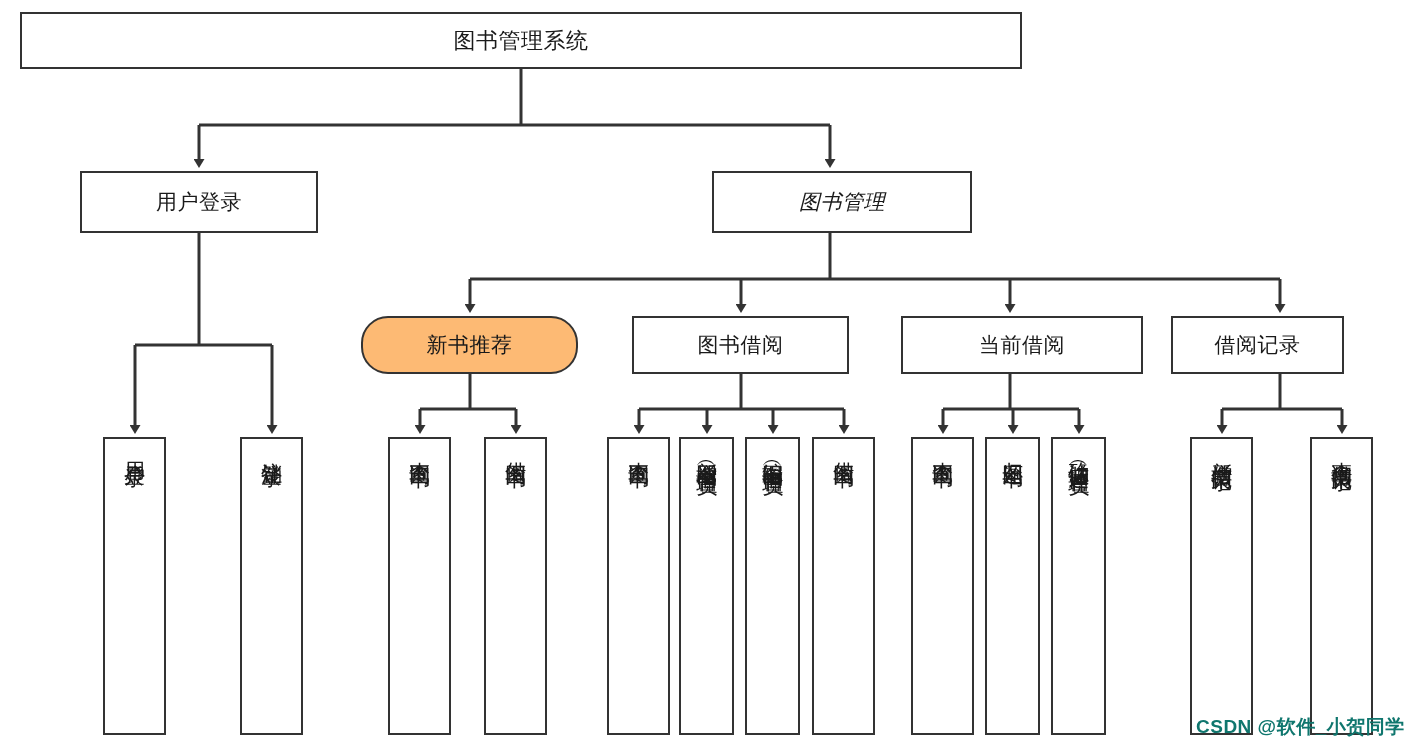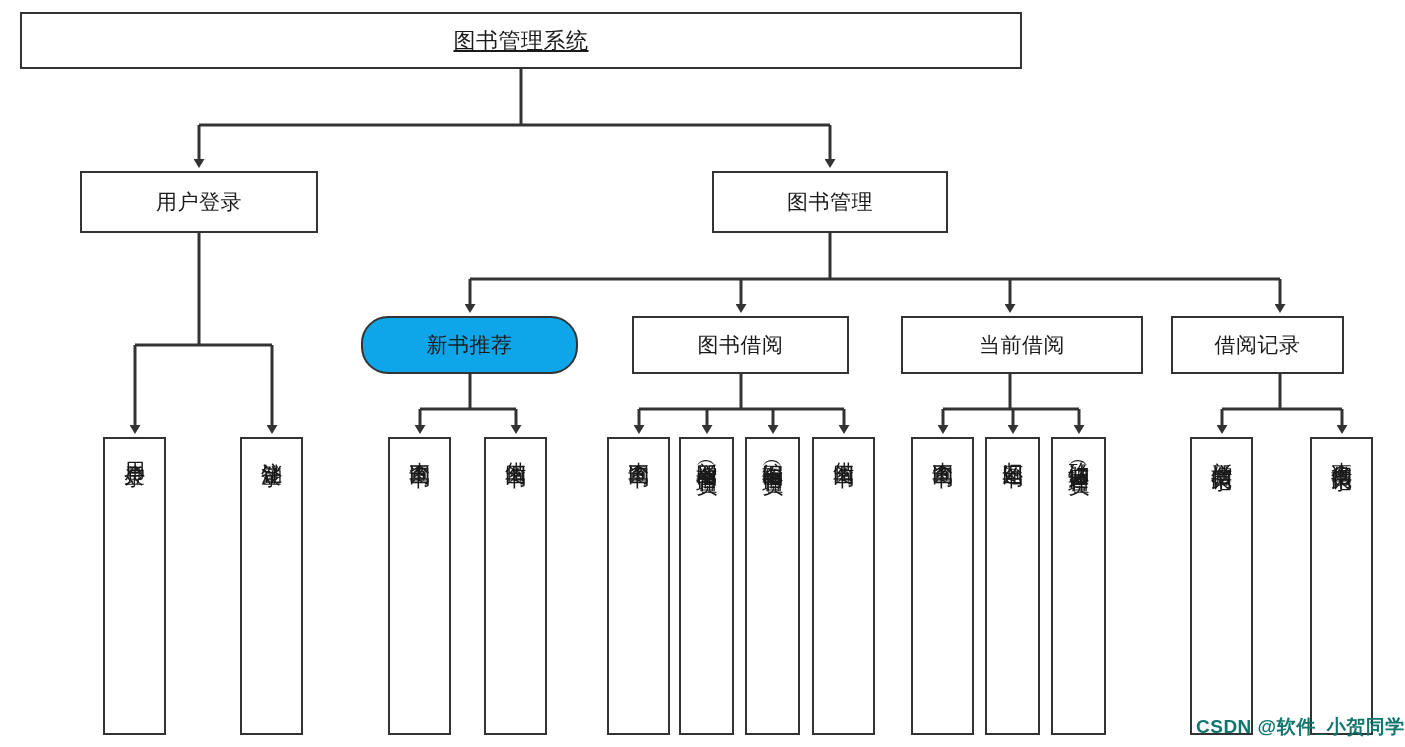--- a/index.html
+++ b/index.html
@@ -116,30 +116,30 @@
         <path d="M1013 409 L1013 426" marker-end="url(#arrow)" stroke-linecap="butt"></path>
         <path d="M1079 409 L1079 426" marker-end="url(#arrow)" stroke-linecap="butt"></path>
         <path d="M1280 374 L1280 409"></path>
         <path d="M1222 409 L1342 409"></path>
         <path d="M1222 409 L1222 426" marker-end="url(#arrow)" stroke-linecap="butt"></path>
         <path d="M1342 409 L1342 426" marker-end="url(#arrow)" stroke-linecap="butt"></path>
       </g>
   </svg>
 
   <div id="nodes-layer">
-      <div class="node horiz root" style="left: 20px; top: 12px; width: 1002px; height: 57px; border-color: rgb(51, 51, 51); background: rgb(255, 255, 255); text-decoration: underline;">
+      <div class="node horiz root" style="left: 20px; top: 12px; width: 1002px; height: 57px; border-color: rgb(51, 51, 51); background: rgb(255, 255, 255);">
         <span class="node-label">图书管理系统</span>
       </div>
       <div class="node horiz level2" style="left: 80px; top: 171px; width: 238px; height: 62px; border-color: rgb(51, 51, 51); background: rgb(255, 255, 255);">
         <span class="node-label">用户登录</span>
       </div>
-      <div class="node horiz level2" style="left: 712px; top: 171px; width: 236px; height: 62px; border-color: rgb(51, 51, 51); background: rgb(255, 255, 255);">
+      <div class="node horiz level2" style="left: 712px; top: 171px; width: 260px; height: 62px; border-color: rgb(51, 51, 51); background: rgb(255, 255, 255); font-style: italic;">
         <span class="node-label">图书管理</span>
       </div>
-      <div class="node horiz level3" style="left: 361px; top: 316px; width: 217px; height: 58px; border-color: rgb(51, 51, 51); background: #0ea5e9; border-radius: 27px;">
+      <div class="node horiz level3" style="left: 361px; top: 316px; width: 217px; height: 58px; border-color: rgb(51, 51, 51); background: #fdba74; border-radius: 27px;">
         <span class="node-label">新书推荐</span>
       </div>
       <div class="node horiz level3" style="left: 632px; top: 316px; width: 217px; height: 58px; border-color: rgb(51, 51, 51); background: rgb(255, 255, 255);">
         <span class="node-label">图书借阅</span>
       </div>
       <div class="node horiz level3" style="left: 901px; top: 316px; width: 242px; height: 58px; border-color: rgb(51, 51, 51); background: rgb(255, 255, 255);">
         <span class="node-label">当前借阅</span>
       </div>
       <div class="node horiz level3" style="left: 1171px; top: 316px; width: 173px; height: 58px; border-color: rgb(51, 51, 51); background: rgb(255, 255, 255);">
         <span class="node-label">借阅记录</span>

